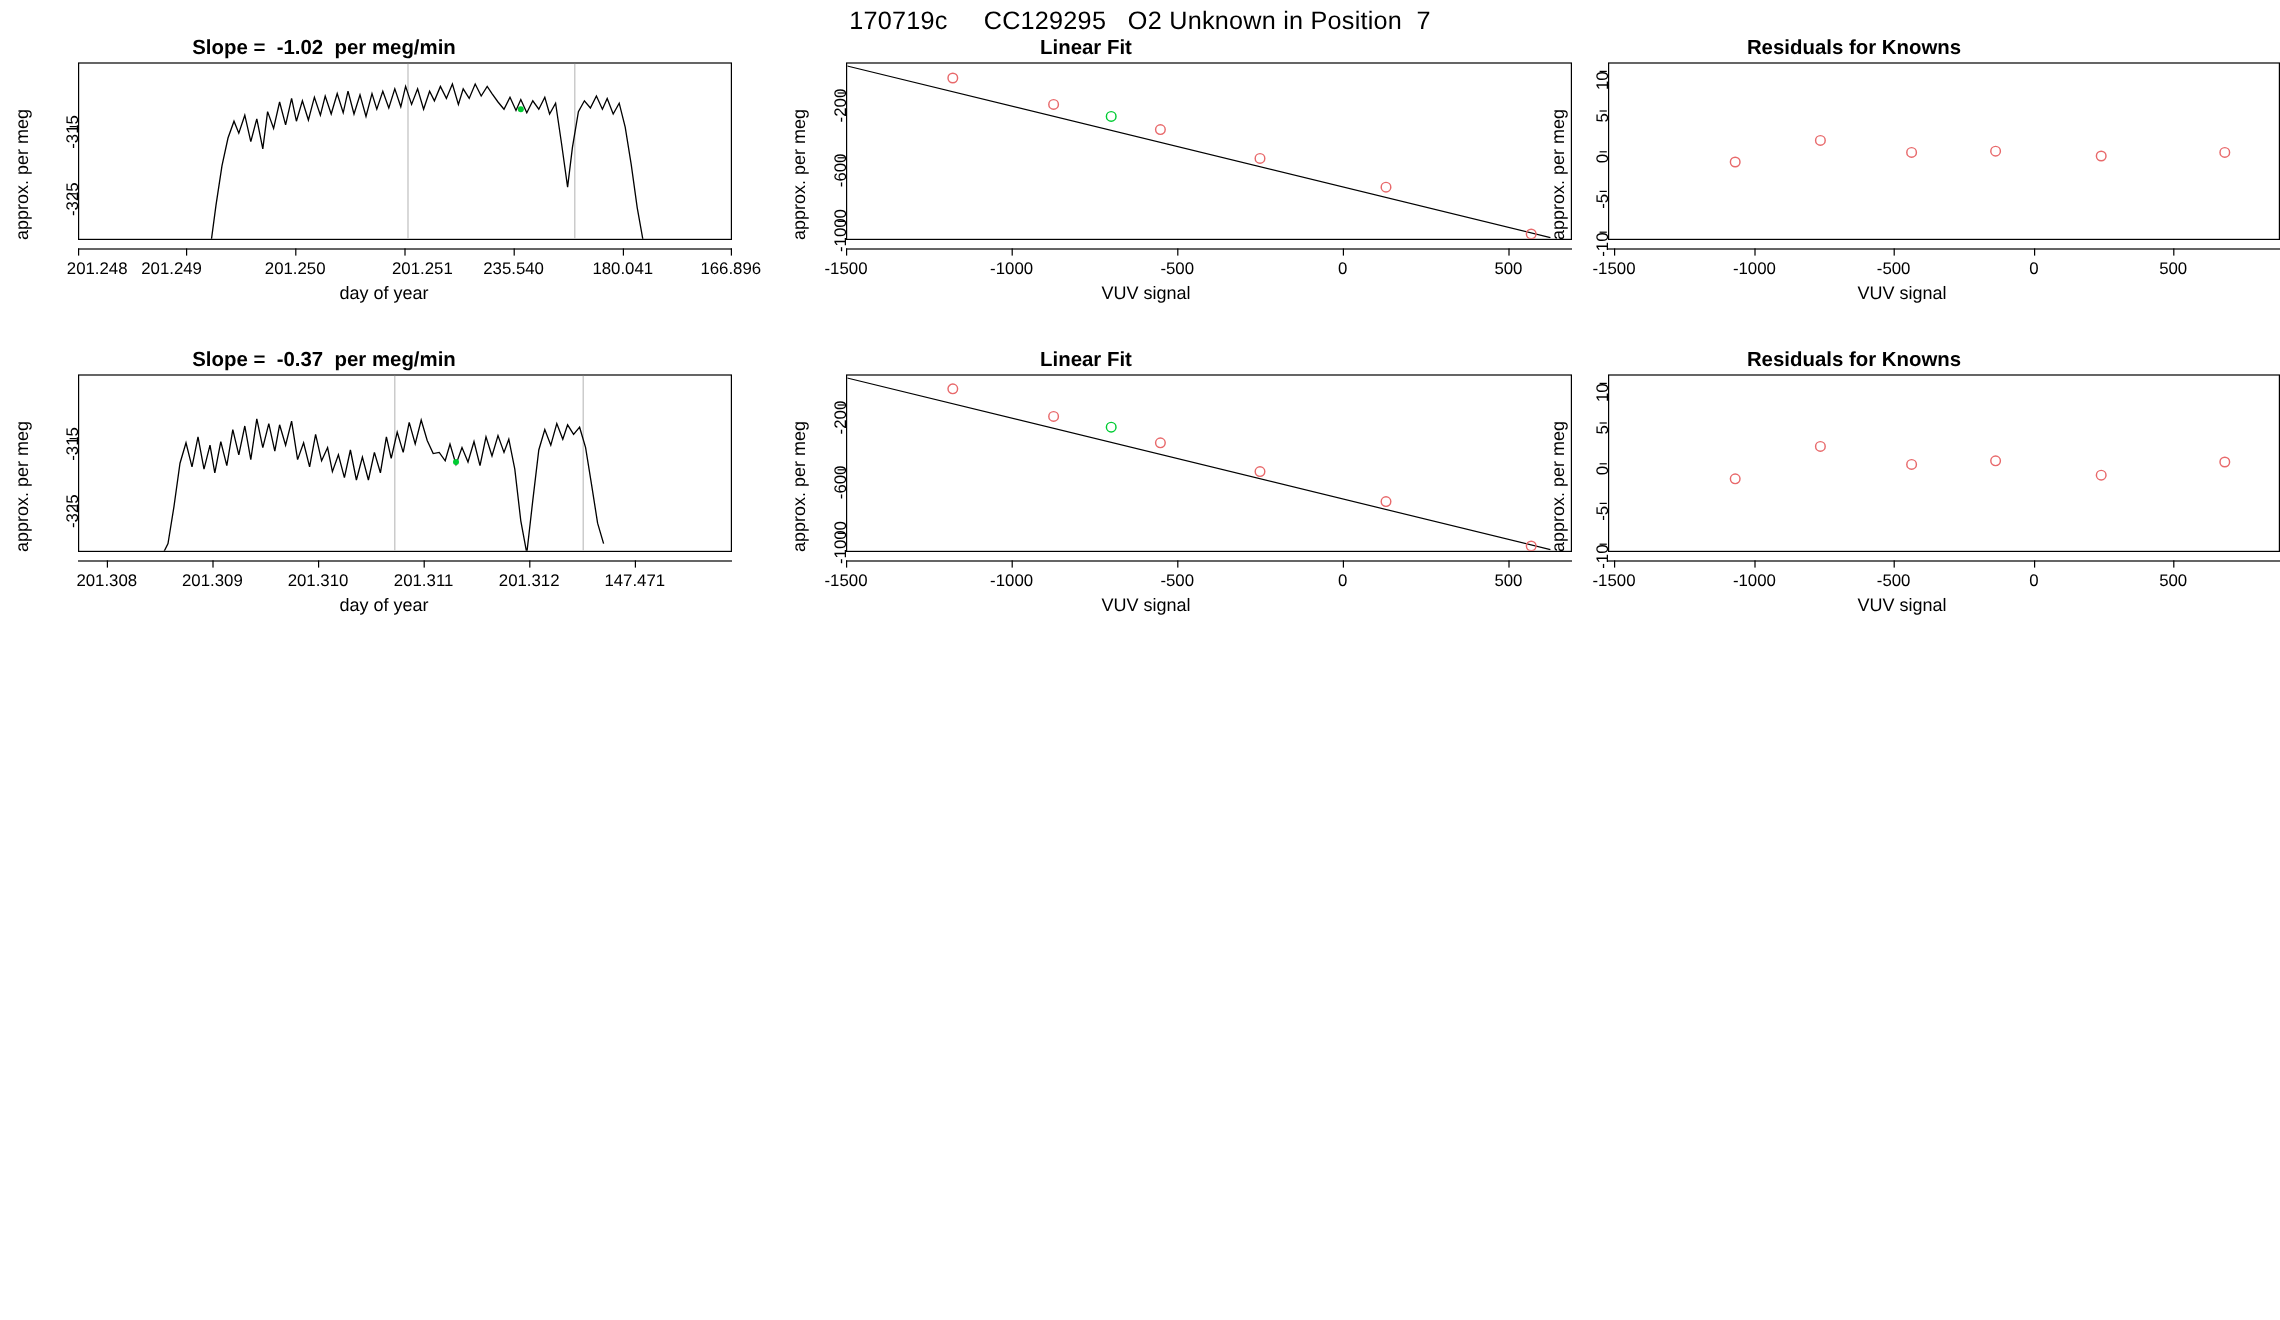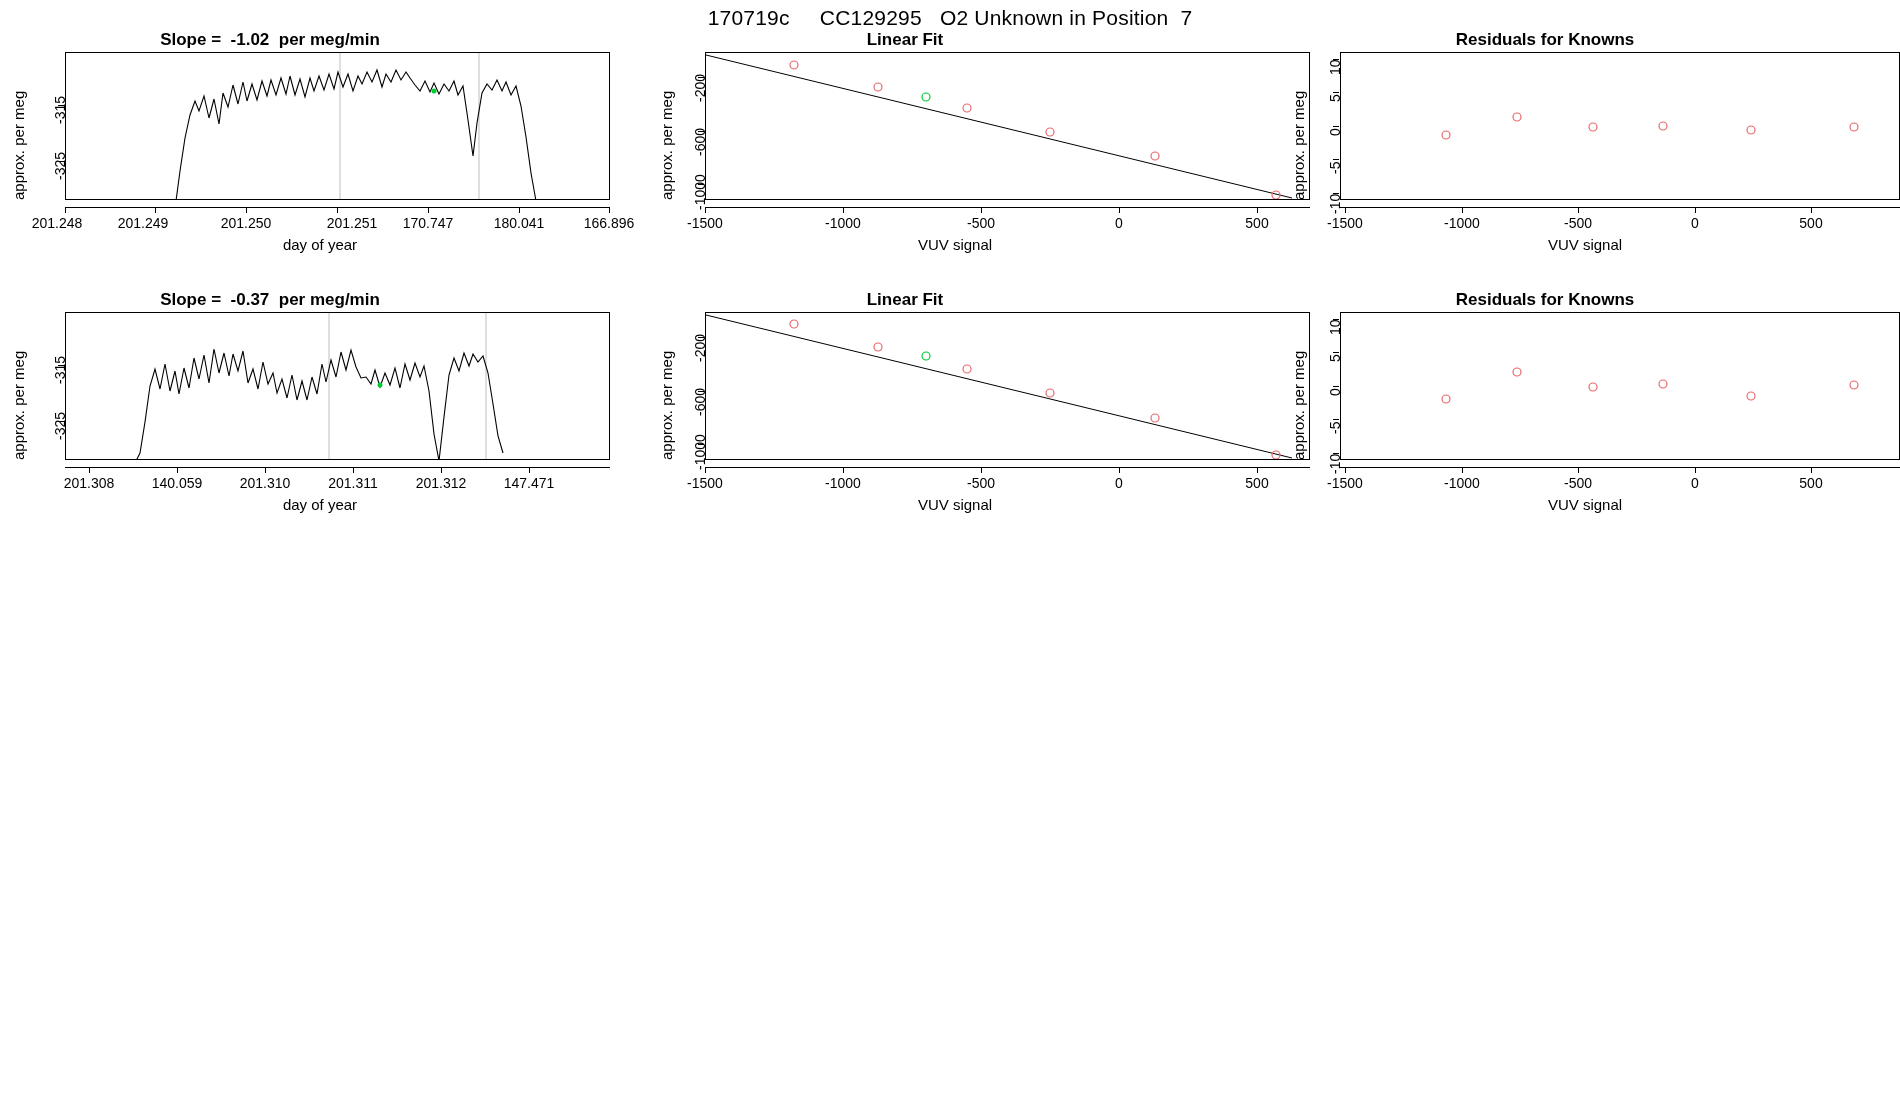--- a/index.html
+++ b/index.html
@@ -56,25 +56,25 @@
 
   <div>
     <div class="axis-line" style="left:65px;top:177px;width:545px;height:1px;"></div>
     <div class="tick xtick-mark" style="left:65px;top:177px;"></div>
     <div class="tick xtick-mark" style="left:155px;top:177px;"></div>
     <div class="tick xtick-mark" style="left:246px;top:177px;"></div>
     <div class="tick xtick-mark" style="left:337px;top:177px;"></div>
     <div class="tick xtick-mark" style="left:428px;top:177px;"></div>
     <div class="tick xtick-mark" style="left:519px;top:177px;"></div>
     <div class="tick xtick-mark" style="left:609px;top:177px;"></div>
-    <div class="xtick-lab" style="left:12px;top:185px;width:90px;">201.248</div>
+    <div class="xtick-lab" style="left:36px;top:185px;width:90px;">201.248</div>
     <div class="xtick-lab" style="left:98px;top:185px;width:90px;">201.249</div>
     <div class="xtick-lab" style="left:201px;top:185px;width:90px;">201.250</div>
     <div class="xtick-lab" style="left:307px;top:185px;width:90px;">201.251</div>
-    <div class="xtick-lab" style="left:383px;top:185px;width:90px;">170.747</div>
+    <div class="xtick-lab" style="left:383px;top:185px;width:90px;">235.540</div>
     <div class="xtick-lab" style="left:474px;top:185px;width:90px;">180.041</div>
     <div class="xtick-lab" style="left:564px;top:185px;width:90px;">166.896</div>
     <div class="axis-x-label" style="left:0px;top:206px;">day of year</div>
   </div>
 
   <div>
     <div class="tick ytick-mark" style="left:58px;top:131px;"></div>
     <div class="tick ytick-mark" style="left:58px;top:75px;"></div>
     <div class="ytick-lab" style="left:52px;top:150px;">-325</div>
     <div class="ytick-lab" style="left:52px;top:94px;">-315</div>
@@ -183,21 +183,21 @@
   </div>
   <div>
     <div class="axis-line" style="left:65px;top:177px;width:545px;height:1px;"></div>
     <div class="tick xtick-mark" style="left:89px;top:177px;"></div>
     <div class="tick xtick-mark" style="left:177px;top:177px;"></div>
     <div class="tick xtick-mark" style="left:265px;top:177px;"></div>
     <div class="tick xtick-mark" style="left:353px;top:177px;"></div>
     <div class="tick xtick-mark" style="left:441px;top:177px;"></div>
     <div class="tick xtick-mark" style="left:529px;top:177px;"></div>
     <div class="xtick-lab" style="left:44px;top:185px;width:90px;">201.308</div>
-    <div class="xtick-lab" style="left:132px;top:185px;width:90px;">140.059</div>
+    <div class="xtick-lab" style="left:132px;top:185px;width:90px;">201.309</div>
     <div class="xtick-lab" style="left:220px;top:185px;width:90px;">201.310</div>
     <div class="xtick-lab" style="left:308px;top:185px;width:90px;">201.311</div>
     <div class="xtick-lab" style="left:396px;top:185px;width:90px;">201.312</div>
     <div class="xtick-lab" style="left:484px;top:185px;width:90px;">147.471</div>
     <div class="axis-x-label" style="left:0px;top:206px;">day of year</div>
   </div>
   <div>
     <div class="tick ytick-mark" style="left:58px;top:131px;"></div>
     <div class="tick ytick-mark" style="left:58px;top:75px;"></div>
     <div class="ytick-lab" style="left:52px;top:150px;">-325</div>

